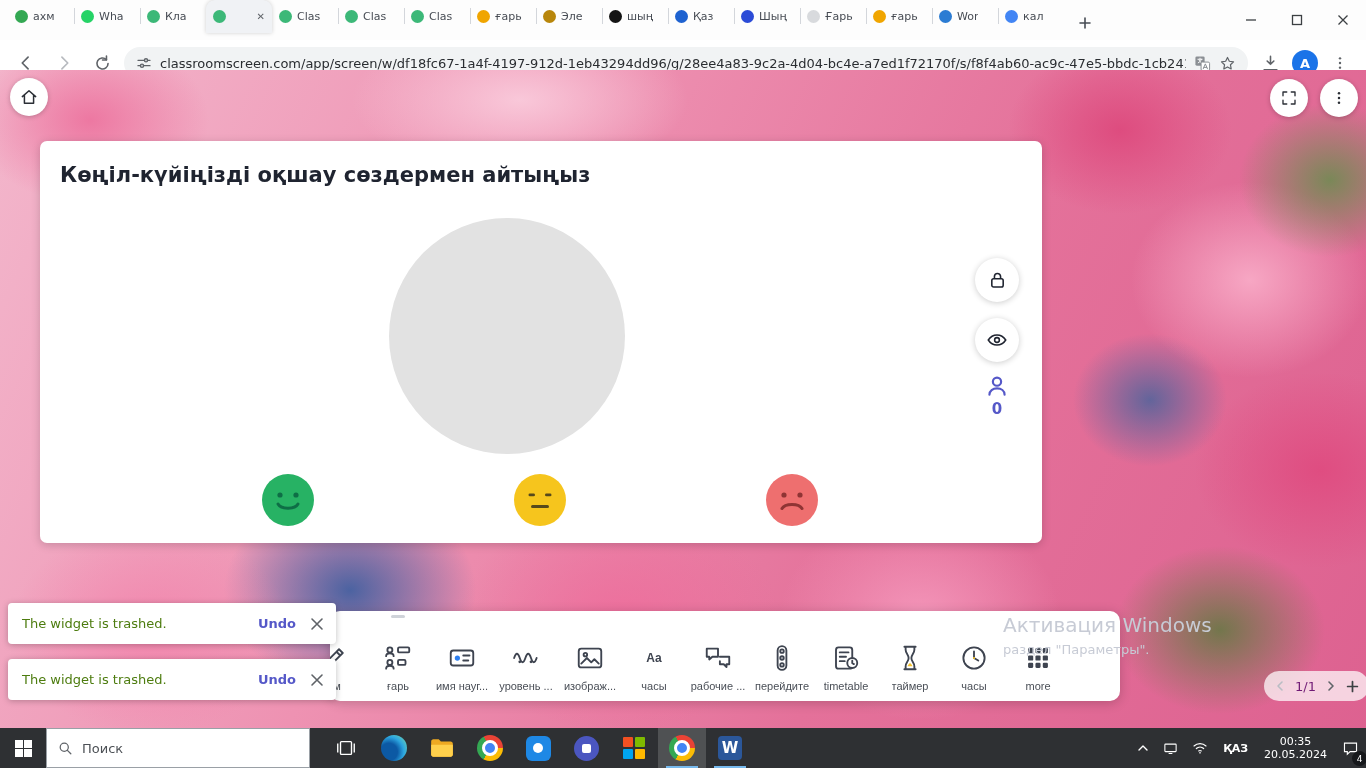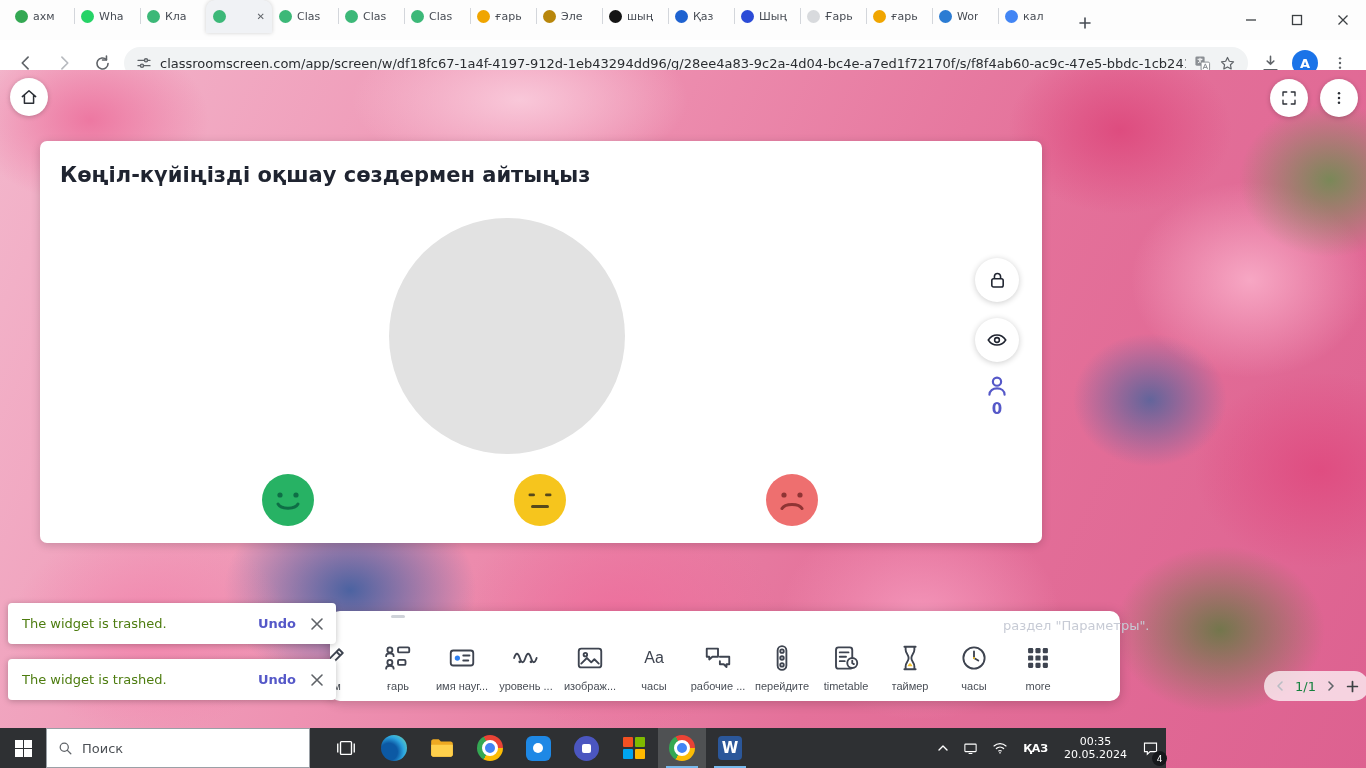--- a/index.html
+++ b/index.html
@@ -58,34 +58,34 @@
   .toast{position:absolute;left:8px;width:328px;height:41px;background:#fff;border-radius:4px;box-shadow:0 1px 6px rgba(0,0,0,.25);display:flex;align-items:center;padding:0 12px 0 14px;gap:14px;z-index:5}
   .toast .msg{flex:1;color:#4d7c0f;font-size:13px}
   .toast .undo{color:#5558c8;font-size:13px;font-weight:bold}
 
   
   .toolbar{position:absolute;left:330px;top:541px;width:790px;height:90px;background:#fff;border-radius:10px;box-shadow:0 2px 12px rgba(0,0,0,.2);overflow:hidden;z-index:3}
   .tool-row{display:flex;align-items:flex-end;height:100%;padding-bottom:9px;margin-left:-28px}
   .tool{width:64px;flex:none;display:flex;flex-direction:column;align-items:center;gap:4px;background:none;border:none;padding:0}
   .tool .ic{height:36px;display:grid;place-items:center}
   .tool .lbl{font-size:11px;color:#4a4f57;max-width:62px;white-space:nowrap;overflow:hidden}
-  .aa{font-size:16px;font-weight:400;color:#3e4450;line-height:1}
+  .aa{font-size:12px;font-weight:700;color:#3e4450;line-height:1}
   .handle{position:absolute;top:4px;left:61px;width:14px;height:3px;border-radius:2px;background:#cfd3d9}
 
   
   .pager{position:absolute;left:1264px;top:601px;height:30px;padding:0 10px;border-radius:16px;background:rgba(255,255,255,.72);display:flex;align-items:center;gap:9px;z-index:7}
-  .pager .lbl{font-size:13px;color:#15803d}
+  .pager .lbl{font-size:13px;color:#701a75}
 
   
   .activation{position:absolute;left:1003px;top:543px;z-index:6;color:#c7cbd5;pointer-events:none}
   .activation .l1{font-size:20px;line-height:24px}
   .activation .l2{font-size:13px;line-height:17px;margin-top:4px}
 
   
-  .taskbar{position:absolute;left:0;top:728px;width:1166px;height:40px;background:#2e3033;display:flex;align-items:flex-start}
+  .taskbar{position:absolute;left:0;top:728px;width:1366px;height:40px;background:#2e3033;display:flex;align-items:flex-start}
   .tb-start{width:46px;height:40px;display:grid;place-items:center;flex:none}
   .tb-search{width:264px;height:40px;background:#fff;border:1px solid #9aa0a6;display:flex;align-items:center;gap:9px;padding:0 11px;flex:none}
   .tb-search .ph{color:#4d5156;font-size:13px}
   .tb-apps{display:flex;height:40px;margin-left:12px}
   .tb-slot{width:48px;height:40px;display:grid;place-items:center;position:relative;flex:none}
   .tb-slot.open::after{content:"";position:absolute;left:8px;right:8px;bottom:0;height:2px;background:#76b9ed}
   .tb-slot.active{background:rgba(255,255,255,.16)}
   .chrome-ball{width:26px;height:26px;border-radius:50%;background:conic-gradient(from -30deg,#ea4335 0 120deg,#fbbc05 120deg 240deg,#34a853 240deg 360deg);display:grid;place-items:center}
   .chrome-ball::after{content:"";width:10px;height:10px;border-radius:50%;background:#4285f4;border:3px solid #fff}
   .edge-ball{width:26px;height:26px;border-radius:50%;background:radial-gradient(circle at 30% 65%,#0c59a4 0 35%,#2ca5e0 60%,#7ee0a6 100%)}
@@ -487,20 +487,21 @@
       <span class="lbl">1/1</span>
       <svg width="12" height="12" viewBox="0 0 12 12">
           <path d="M4 2l4 4-4 4" fill="none" stroke="#5f6368" stroke-width="1.6" stroke-linecap="round" stroke-linejoin="round"></path>
         </svg>
       <svg width="13" height="13" viewBox="0 0 12 12">
           <path d="M6 1.5v9M1.5 6h9" stroke="#3c4043" stroke-width="1.6" stroke-linecap="round"></path>
         </svg>
     </div>
 
     <div class="activation">
+      <div class="l1">Активация Windows</div>
       <div class="l2">раздел "Параметры".</div>
     </div>
   </div>
 
   <div class="taskbar">
     <div class="tb-start">
       <svg width="17" height="17" viewBox="0 0 17 17" fill="#fff">
           <rect x="0" y="0" width="8" height="8"></rect>
           <rect x="9" y="0" width="8" height="8"></rect>
           <rect x="0" y="9" width="8" height="8"></rect>

